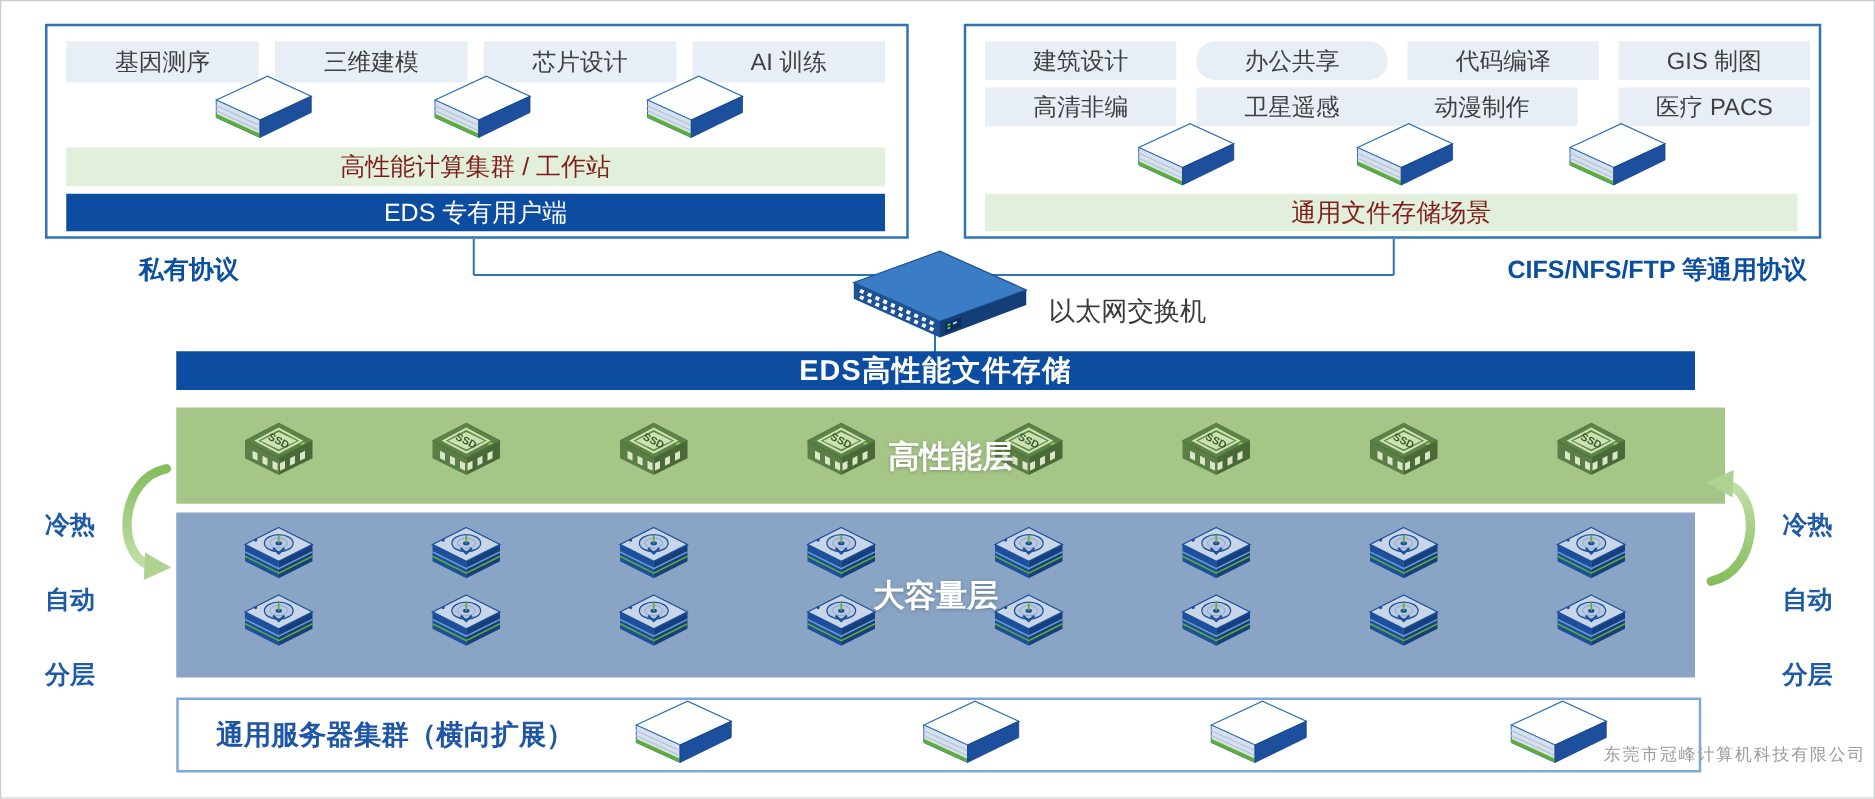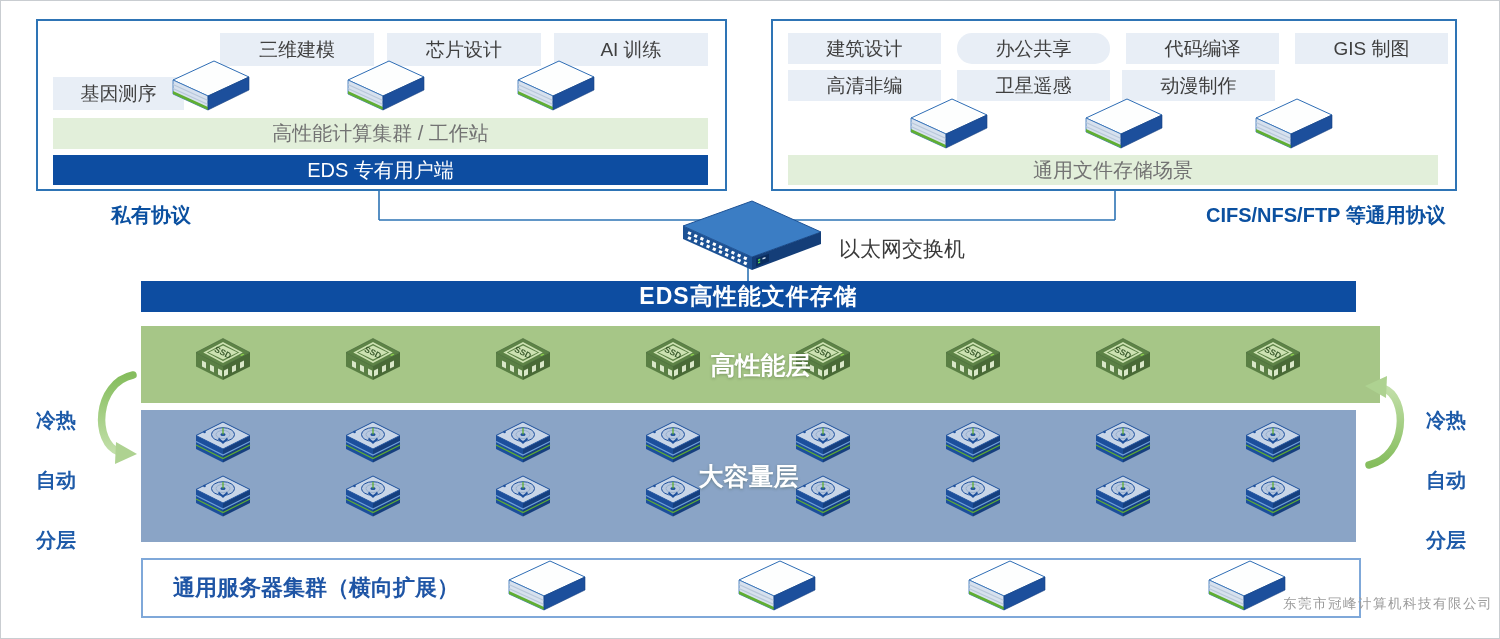--- a/index.html
+++ b/index.html
@@ -5,21 +5,21 @@
   html,body{margin:0;padding:0;background:#fff;}
   body{font-family:"Liberation Sans","DejaVu Sans",sans-serif;}
   .canvas{position:relative;width:1500px;height:639px;background:#ffffff;
           box-sizing:border-box;border:1px solid #c9cdd1;overflow:hidden;}
   
   .panel{position:absolute;background:#fff;border:2px solid #2e74b5;box-sizing:border-box;}
   .chip{position:absolute;background:#e8eef6;color:#3f3f3f;font-size:19px;
         display:flex;align-items:center;justify-content:center;height:33px;}
   .bar{position:absolute;display:flex;align-items:center;justify-content:center;
        font-size:20px;box-sizing:border-box;}
-  .bar.green{background:#e2efda;color:#737373;}
+  .bar.green{background:#e2efda;color:#7f1d1d;}
   .bar.blue{background:#0d4da1;color:#ffffff;}
   .proto-label{position:absolute;color:#0b50a0;font-size:20px;font-weight:600;white-space:nowrap;}
   
   .eds-title{position:absolute;left:140px;top:280px;width:1215px;height:31px;background:#0d4da1;
              color:#fff;font-size:23px;font-weight:bold;letter-spacing:1px;
              display:flex;align-items:center;justify-content:center;}
   .tier{position:absolute;left:140px;width:1215px;}
   .tier-perf{top:325px;height:77px;background:#a6c687;padding-left:24px;}
   .tier-cap{top:409px;height:132px;background:#8aa4c6;}
   .tier-label{position:absolute;left:0;right:0;text-align:center;color:#fff;
@@ -92,21 +92,21 @@
         <polygon points="85.5,61 88.5,59.9 88.5,61.4 85.5,62.5" fill="#cfe0f2"></polygon>
       </symbol>
     </defs>
   </svg>
 
   <svg class="connectors" width="1500" height="639">
     <path d="M378,190 V219 M378,219 H1114 M1114,190 V219 M747,219 V281" stroke="#2e74b5" stroke-width="1.6" fill="none"></path>
   </svg>
 
   <div class="panel" style="left:35px;top:18px;width:691px;height:172px;">
-    <div class="chip" style="left:15px;top:12px;width:131px;margin-top:44px;">基因测序</div>
+    <div class="chip" style="left:15px;top:12px;width:154px;">基因测序</div>
     <div class="chip" style="left:182px;top:12px;width:154px;">三维建模</div>
     <div class="chip" style="left:349px;top:12px;width:154px;">芯片设计</div>
     <div class="chip" style="left:516px;top:12px;width:154px;">AI 训练</div>
     <svg class="icon" style="left:126px;top:36px;" width="92" height="62">
         <use href="#sym-server"></use>
       </svg>
     <svg class="icon" style="left:301px;top:36px;" width="92" height="62">
         <use href="#sym-server"></use>
       </svg>
     <svg class="icon" style="left:471px;top:36px;" width="92" height="62">
@@ -117,21 +117,22 @@
   </div>
   <div class="proto-label" style="left:110px;top:201px;">私有协议</div>
 
   <div class="panel" style="left:770px;top:18px;width:686px;height:172px;">
     <div class="chip" style="left:15px;top:12px;width:153px;height:31px;">建筑设计</div>
     <div class="chip" style="left:184px;top:12px;width:153px;height:31px;border-radius:15px;">办公共享</div>
     <div class="chip" style="left:353px;top:12px;width:153px;height:31px;">代码编译</div>
     <div class="chip" style="left:522px;top:12px;width:153px;height:31px;">GIS 制图</div>
     <div class="chip" style="left:15px;top:49px;width:153px;height:31px;">高清非编</div>
     <div class="chip" style="left:184px;top:49px;width:153px;height:31px;">卫星遥感</div>
-    <div class="chip" style="left:349px;top:49px;width:153px;height:31px;">动漫制作</div>
+    <div class="chip" style="left:336px;top:49px;width:153px;height:31px;">动漫制作</div>
+    <div class="chip" style="left:522px;top:49px;width:153px;height:31px;">医疗 PACS</div>
     <svg class="icon" style="left:129px;top:74px;" width="92" height="62">
         <use href="#sym-server"></use>
       </svg>
     <svg class="icon" style="left:304px;top:74px;" width="92" height="62">
         <use href="#sym-server"></use>
       </svg>
     <svg class="icon" style="left:474px;top:74px;" width="92" height="62">
         <use href="#sym-server"></use>
       </svg>
     <div class="bar green" style="left:15px;top:134px;width:650px;height:30px;">通用文件存储场景</div>

